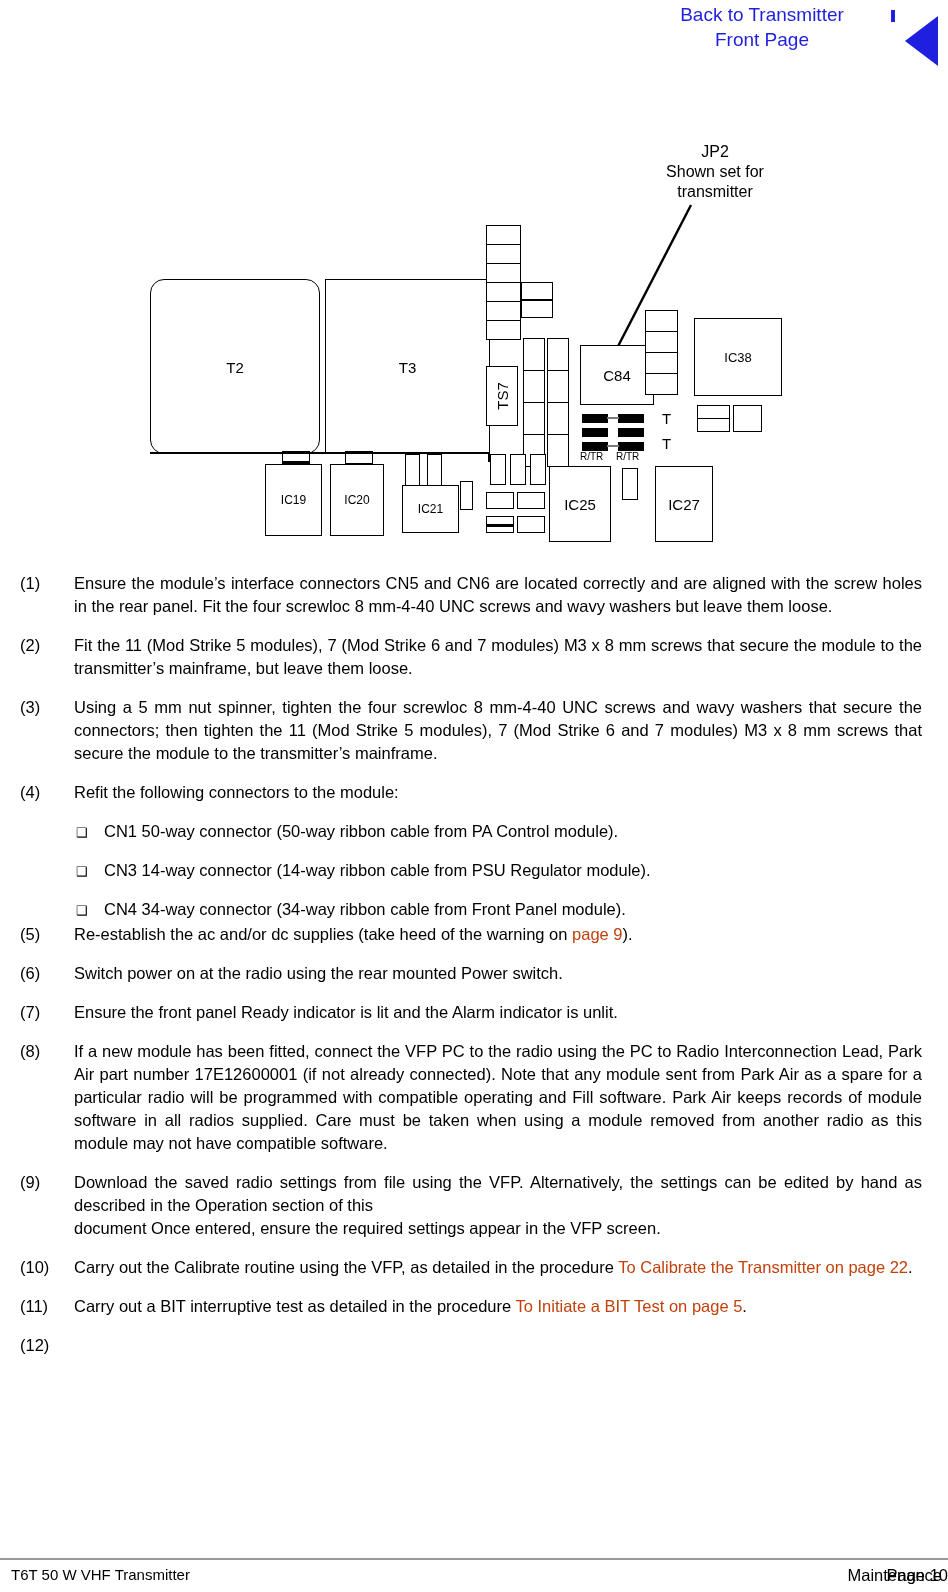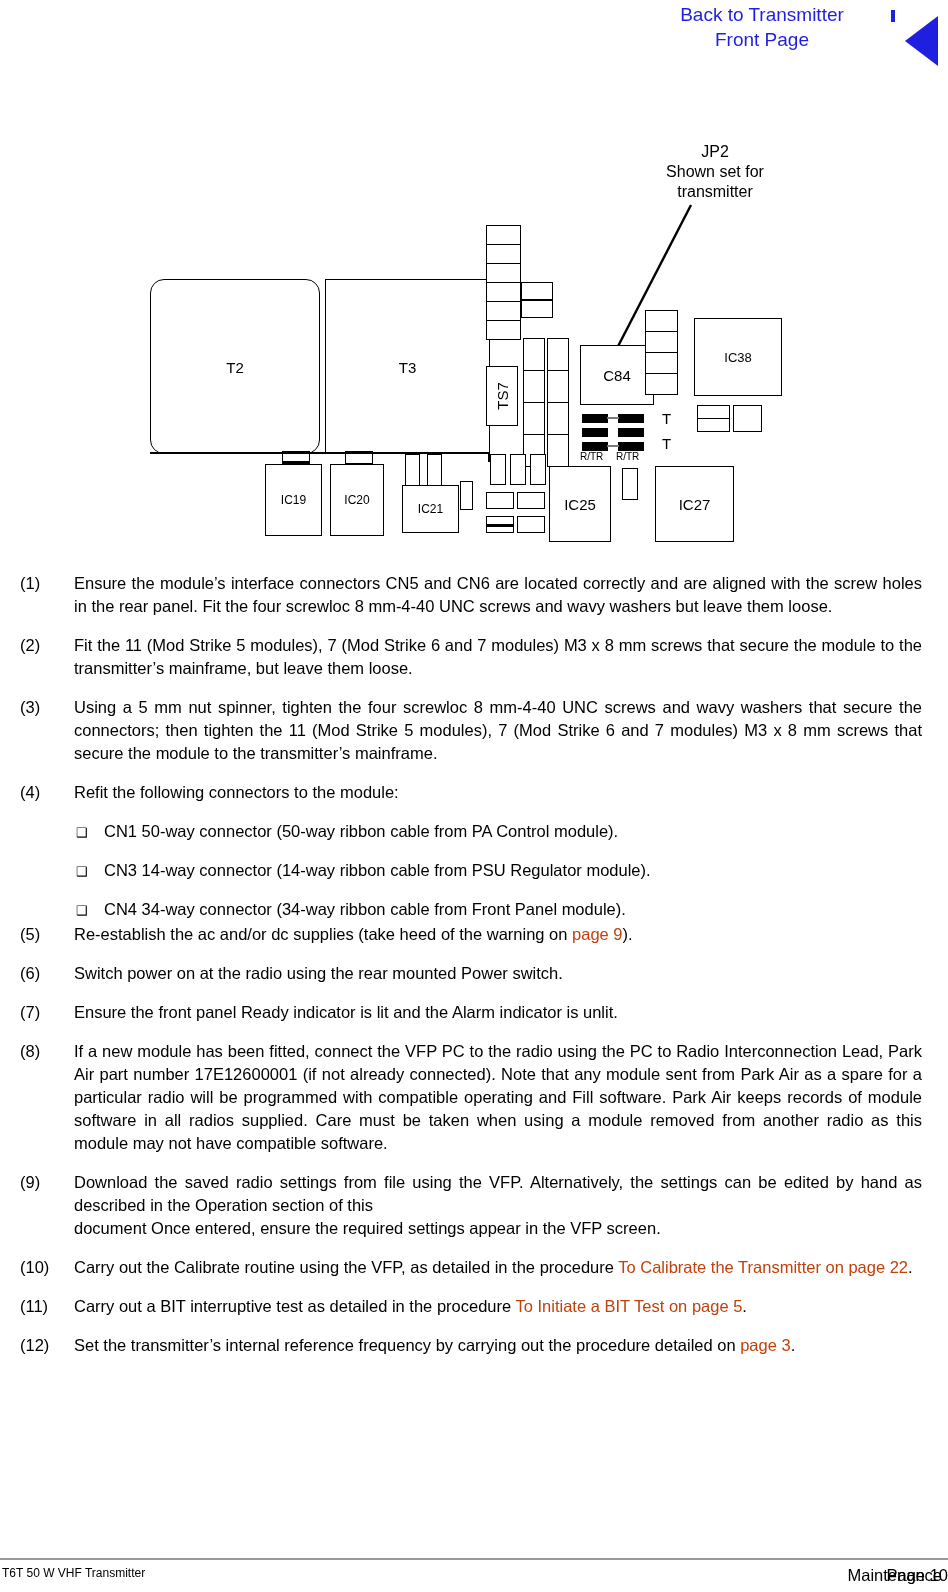--- a/index.html
+++ b/index.html
@@ -166,21 +166,21 @@
     height: 1.5px;
     background: #999999;
   }
   #footer {
     position: absolute;
     left: 0;
     top: 1566px;
     width: 948px;
     height: 26px;
   }
-  #footer .fl { position: absolute; left: 2px;  top: 0; font-size: 12px; text-align: right; }
+  #footer .fl { position: absolute; left: 11px;  top: 0; font-size: 15px; text-align: right; }
   #footer .fc { position: absolute; left: 0; right: 0; top: 0; text-align: right; font-size: 16.5px; }
   #footer .fr { position: absolute; right: 6px; top: 0; font-size: 16.5px; }
 </style>
 </head>
 <body>
 
 <div id="header-link">
   <div>Back to Transmitter</div>
   <div>Front Page</div>
 </div>
@@ -224,21 +224,21 @@
   </div>
   <div class="box" style="left:330px; top:344px; width:54px; height:72px;">
     <span style="font-size:12px;">IC20</span>
   </div>
   <div class="box" style="left:402px; top:365px; width:57px; height:48px;">
     <span style="font-size:12px;">IC21</span>
   </div>
   <div class="box" style="left:549px; top:346px; width:62px; height:76px;">
     <span>IC25</span>
   </div>
-  <div class="box" style="left:655px; top:346px; width:79px; height:76px;">
+  <div class="box" style="left:655px; top:346px; width:58px; height:76px;">
     <span>IC27</span>
   </div>
 
   <div class="box" style="left:486px; top:105px; width:35px; height:20px;"></div>
   <div class="box" style="left:486px; top:124px; width:35px; height:20px;"></div>
   <div class="box" style="left:486px; top:143px; width:35px; height:20px;"></div>
   <div class="box" style="left:486px; top:162px; width:35px; height:20px;"></div>
   <div class="box" style="left:486px; top:181px; width:35px; height:20px;"></div>
   <div class="box" style="left:486px; top:200px; width:35px; height:20px;"></div>
 
@@ -372,21 +372,20 @@
     <span class="txt"><span>Carry out the Calibrate routine using the VFP, as detailed in the procedure </span><span class="lk">To Calibrate the Transmitter on page 22</span><span>.</span></span>
   </div>
 
   <div class="step tight">
     <span class="num">(11)</span>
     <span class="txt"><span>Carry out a BIT interruptive test as detailed in the procedure </span><span class="lk">To Initiate a BIT Test on page 5</span><span>.</span></span>
   </div>
 
   <div class="step">
     <span class="num">(12)</span>
-    <span class="txt"><span>Set the transmitter’s internal reference frequency by carrying out the procedure detailed on </span><span class="lk">page 3</span><span>.</span></span>
   </div>
 
 </div>
 
 <div id="footer-rule"></div>
 <div id="footer">
   <span class="fl">T6T 50 W VHF Transmitter</span>
   <span class="fc">Page 10</span>
   <span class="fr">Maintenance</span>
 </div>

